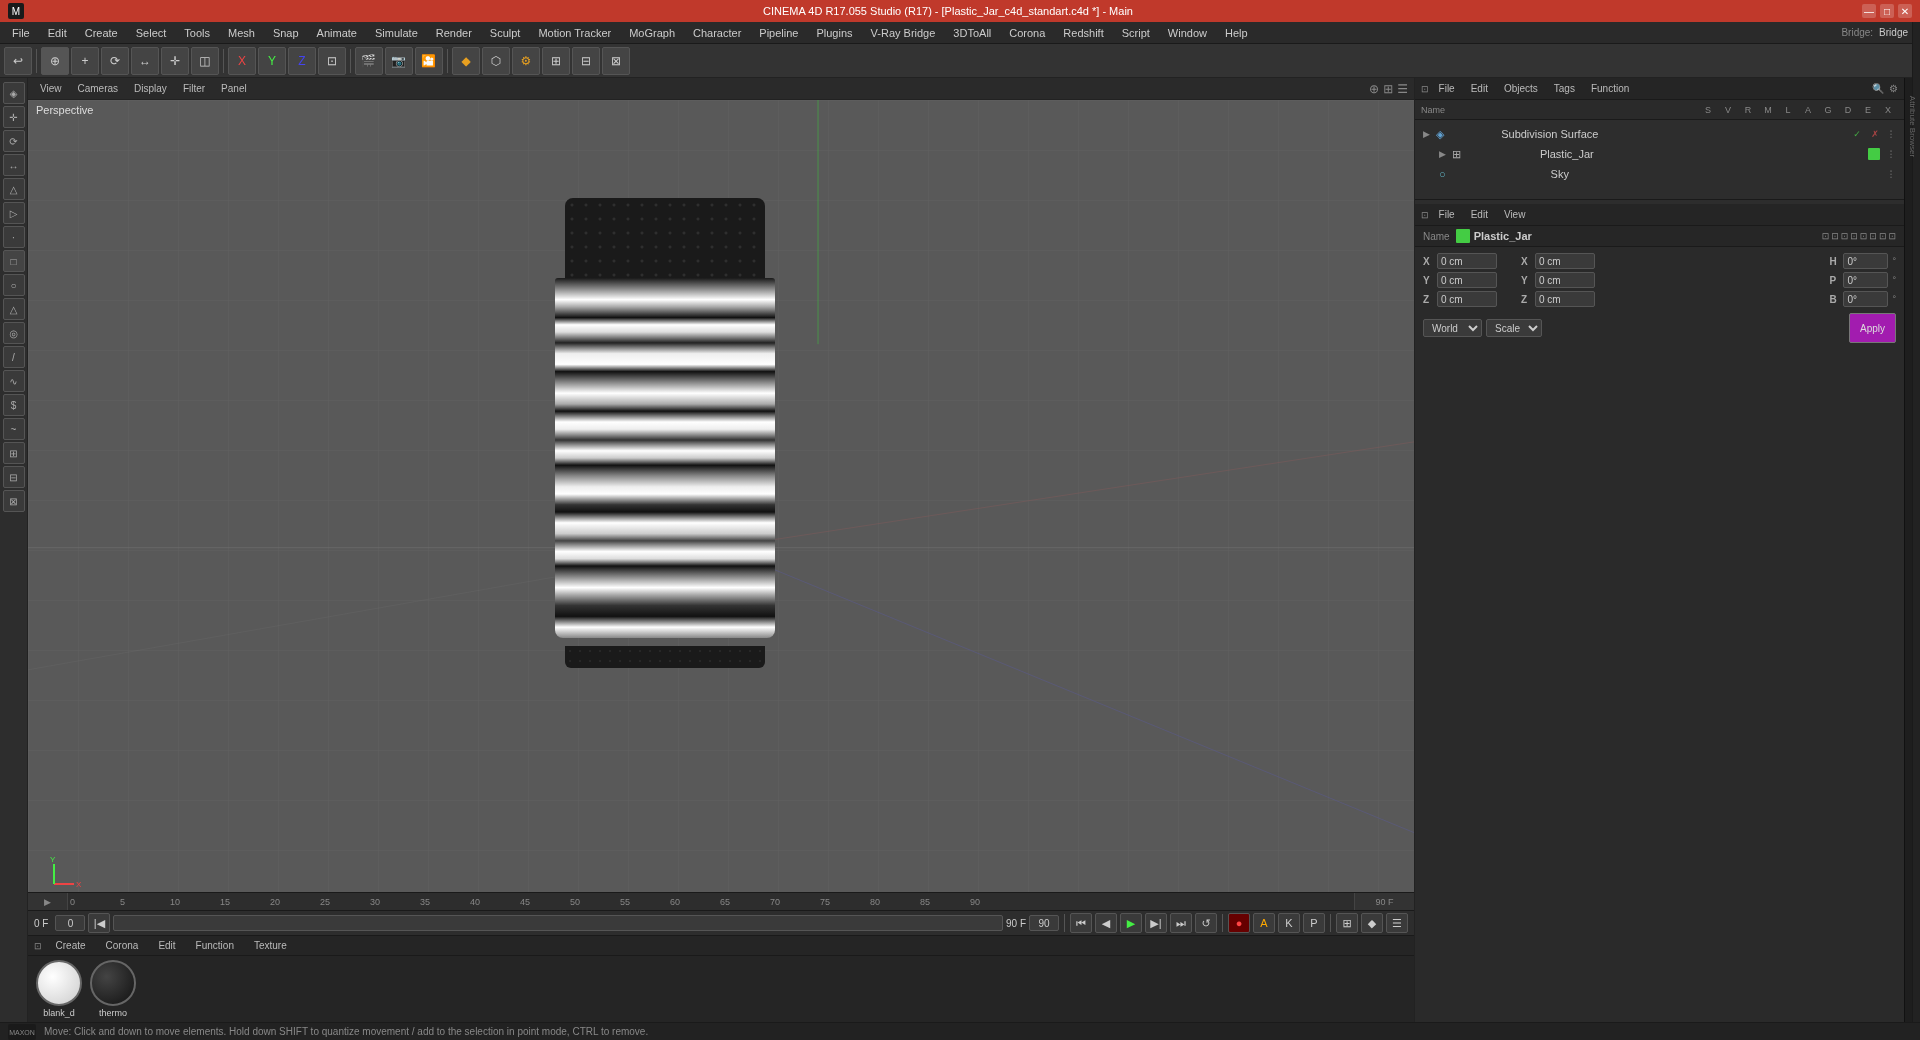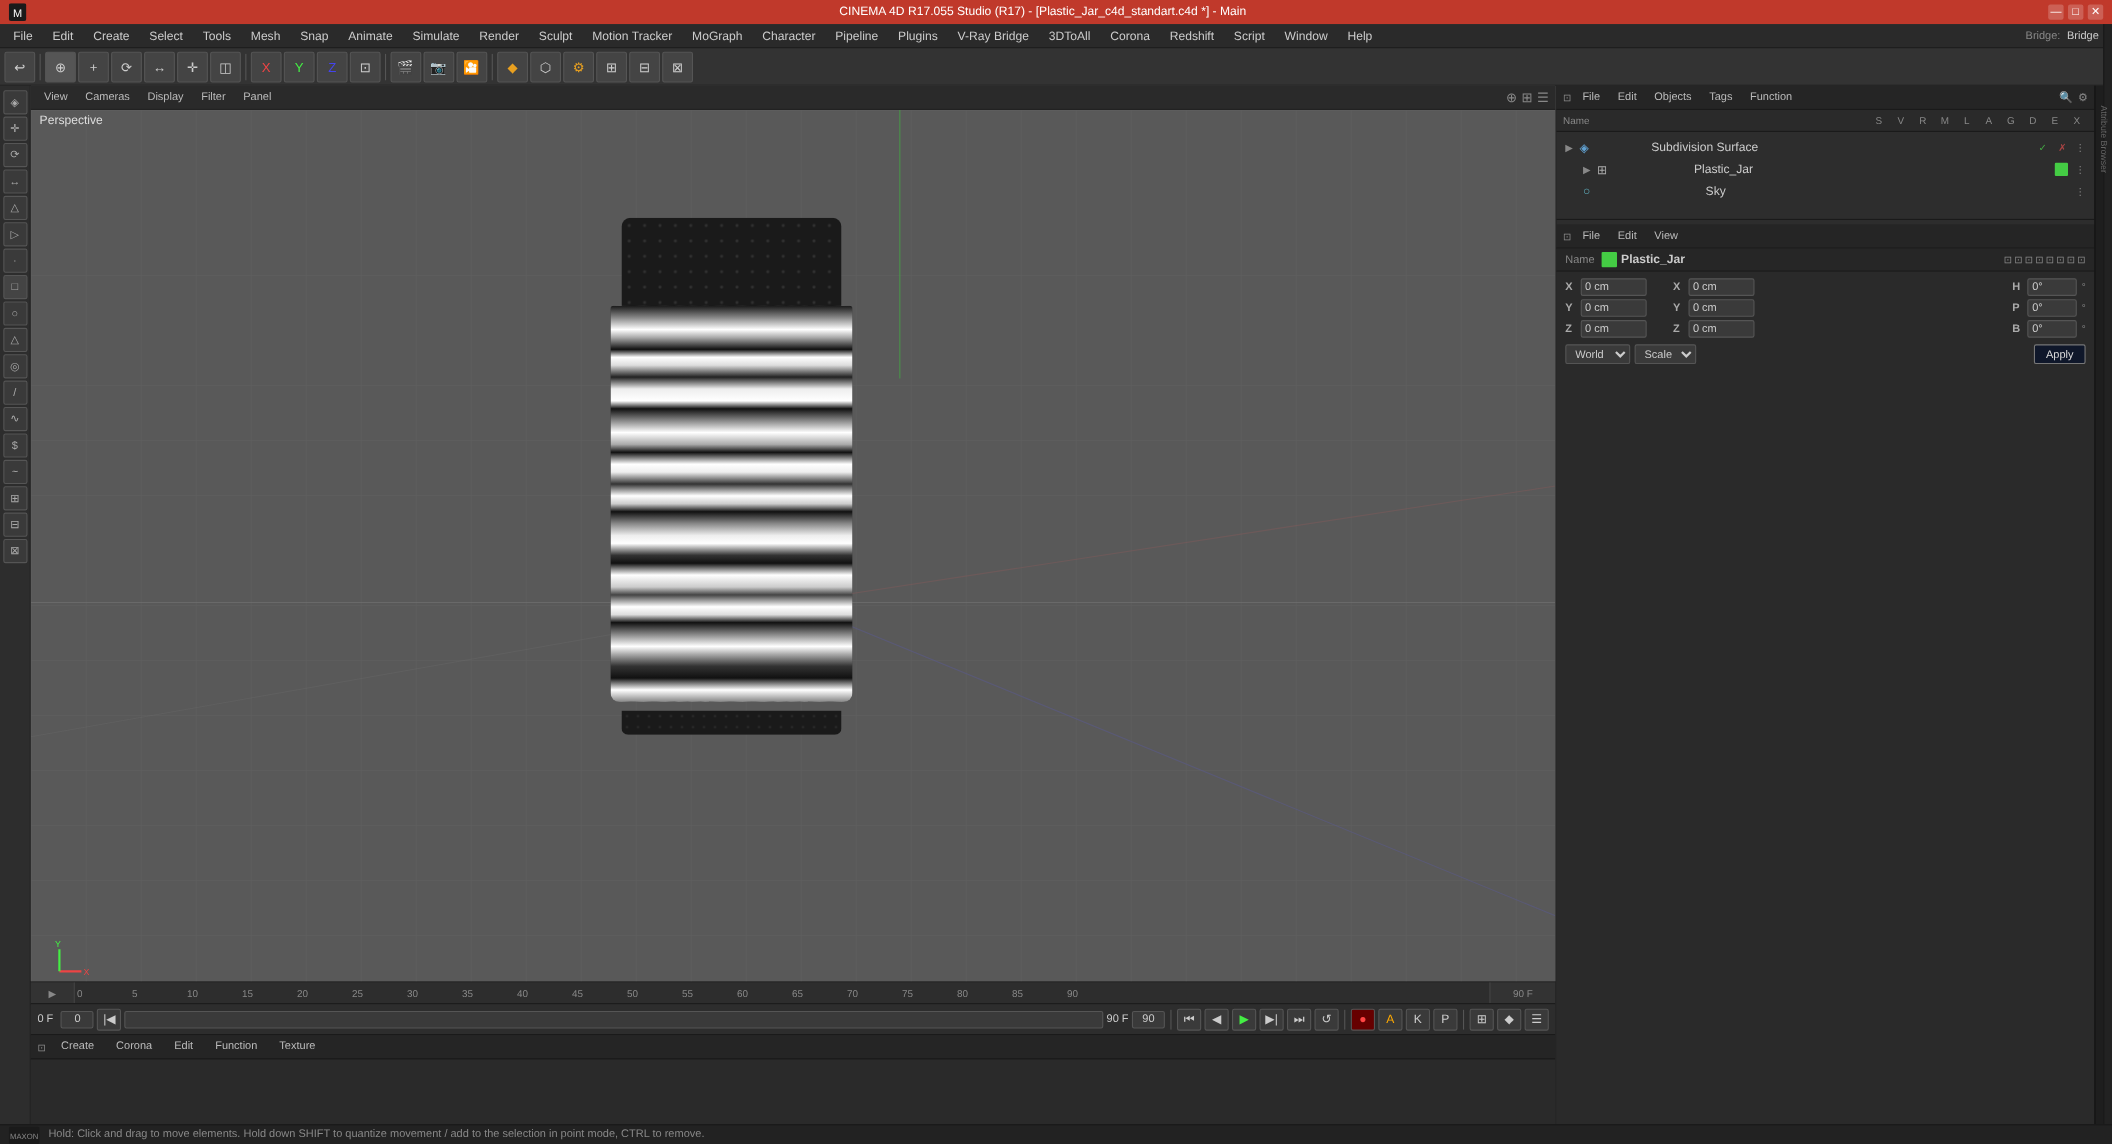--- a/index.html
+++ b/index.html
@@ -128,23 +128,23 @@
       background: #2a2a2a; padding: 4px;
     }
     .coord-row { display: flex; align-items: center; gap: 2px; margin-bottom: 2px; }
     .coord-label { width: 12px; font-size: 10px; color: #aaa; font-weight: bold; }
     .coord-input {
       width: 60px; height: 16px; background: #3a3a3a; border: 1px solid #555;
       border-radius: 2px; color: #ccc; font-size: 10px; padding: 0 3px;
     }
 
     .apply-btn {
-      background: #0f172a; border: 1px solid #777; border-radius: 2px;
+      background: #a21caf; border: 1px solid #777; border-radius: 2px;
       color: #ddd; font-size: 10px; padding: 2px 10px; cursor: pointer;
-      height: 18px; display: flex; align-items: center;
+      height: 30px; display: flex; align-items: center;
     }
 
     .world-dropdown {
       background: #3a3a3a; border: 1px solid #555; border-radius: 2px;
       color: #ccc; font-size: 10px; padding: 1px 4px; height: 18px;
       min-width: 50px; cursor: pointer;
     }
 
     
     #attr-name-row {
@@ -432,20 +432,32 @@
 
       <div id="material-header" style="height:22px;background:#252525;display:flex;align-items:center;padding:0 6px;gap:8px;border-bottom:1px solid #1a1a1a;">
         <span style="font-size:9px;color:#888;">⊡</span>
         <span class="mat-menu">Create</span>
         <span class="mat-menu">Corona</span>
         <span class="mat-menu">Edit</span>
         <span class="mat-menu">Function</span>
         <span class="mat-menu">Texture</span>
       </div>
 
+      <div id="material-body" style="flex:1;display:flex;align-items:center;padding:4px 8px;gap:8px;background:#252525;">
+
+        <div class="material-item">
+          <div class="material-swatch" style="background: radial-gradient(circle at 35% 35%, #fff, #ccc); width:46px;height:46px;border-radius:50%;border:2px solid #666;cursor:pointer;"></div>
+          <div class="material-label">blank_d</div>
+        </div>
+
+        <div class="material-item">
+          <div class="material-swatch" style="background: radial-gradient(circle at 35% 35%, #444, #111); width:46px;height:46px;border-radius:50%;border:2px solid #666;cursor:pointer;"></div>
+          <div class="material-label">thermo</div>
+        </div>
+      </div>
 
     </div>
 
   </div>
 
   <div id="right-panel" style="width:490px;background:#2d2d2d;border-left:1px solid #222;display:flex;flex-direction:column;">
 
     <div id="object-manager-header" style="height:22px;background:#252525;display:flex;align-items:center;padding:0 6px;gap:4px;border-bottom:1px solid #1a1a1a;">
       <span style="font-size:9px;color:#888;">⊡</span>
       <span class="om-menu">File</span>
@@ -588,14 +600,14 @@
 </div>
 
 <div id="statusbar" style="height:18px;background:#222;display:flex;align-items:center;padding:0 8px;border-top:1px solid #1a1a1a;position:fixed;bottom:0;left:0;right:0;">
 
   <div style="width:28px;height:16px;margin-right:8px;">
     <svg width="28" height="16" viewBox="0 0 28 16">
       <rect width="28" height="16" fill="#1a1a1a" rx="2"></rect>
       <text x="14" y="11" text-anchor="middle" fill="#888" font-size="7">MAXON</text>
     </svg>
   </div>
-  <span class="status-text">Hold: Click and drag to move elements. Hold down SHIFT to quantize movement / add to the selection in point mode, CTRL to remove.</span>
+  <span class="status-text">Move: Click and down to move elements. Hold down SHIFT to quantize movement / add to the selection in point mode, CTRL to remove.</span>
 </div>
 
 </body></html>

